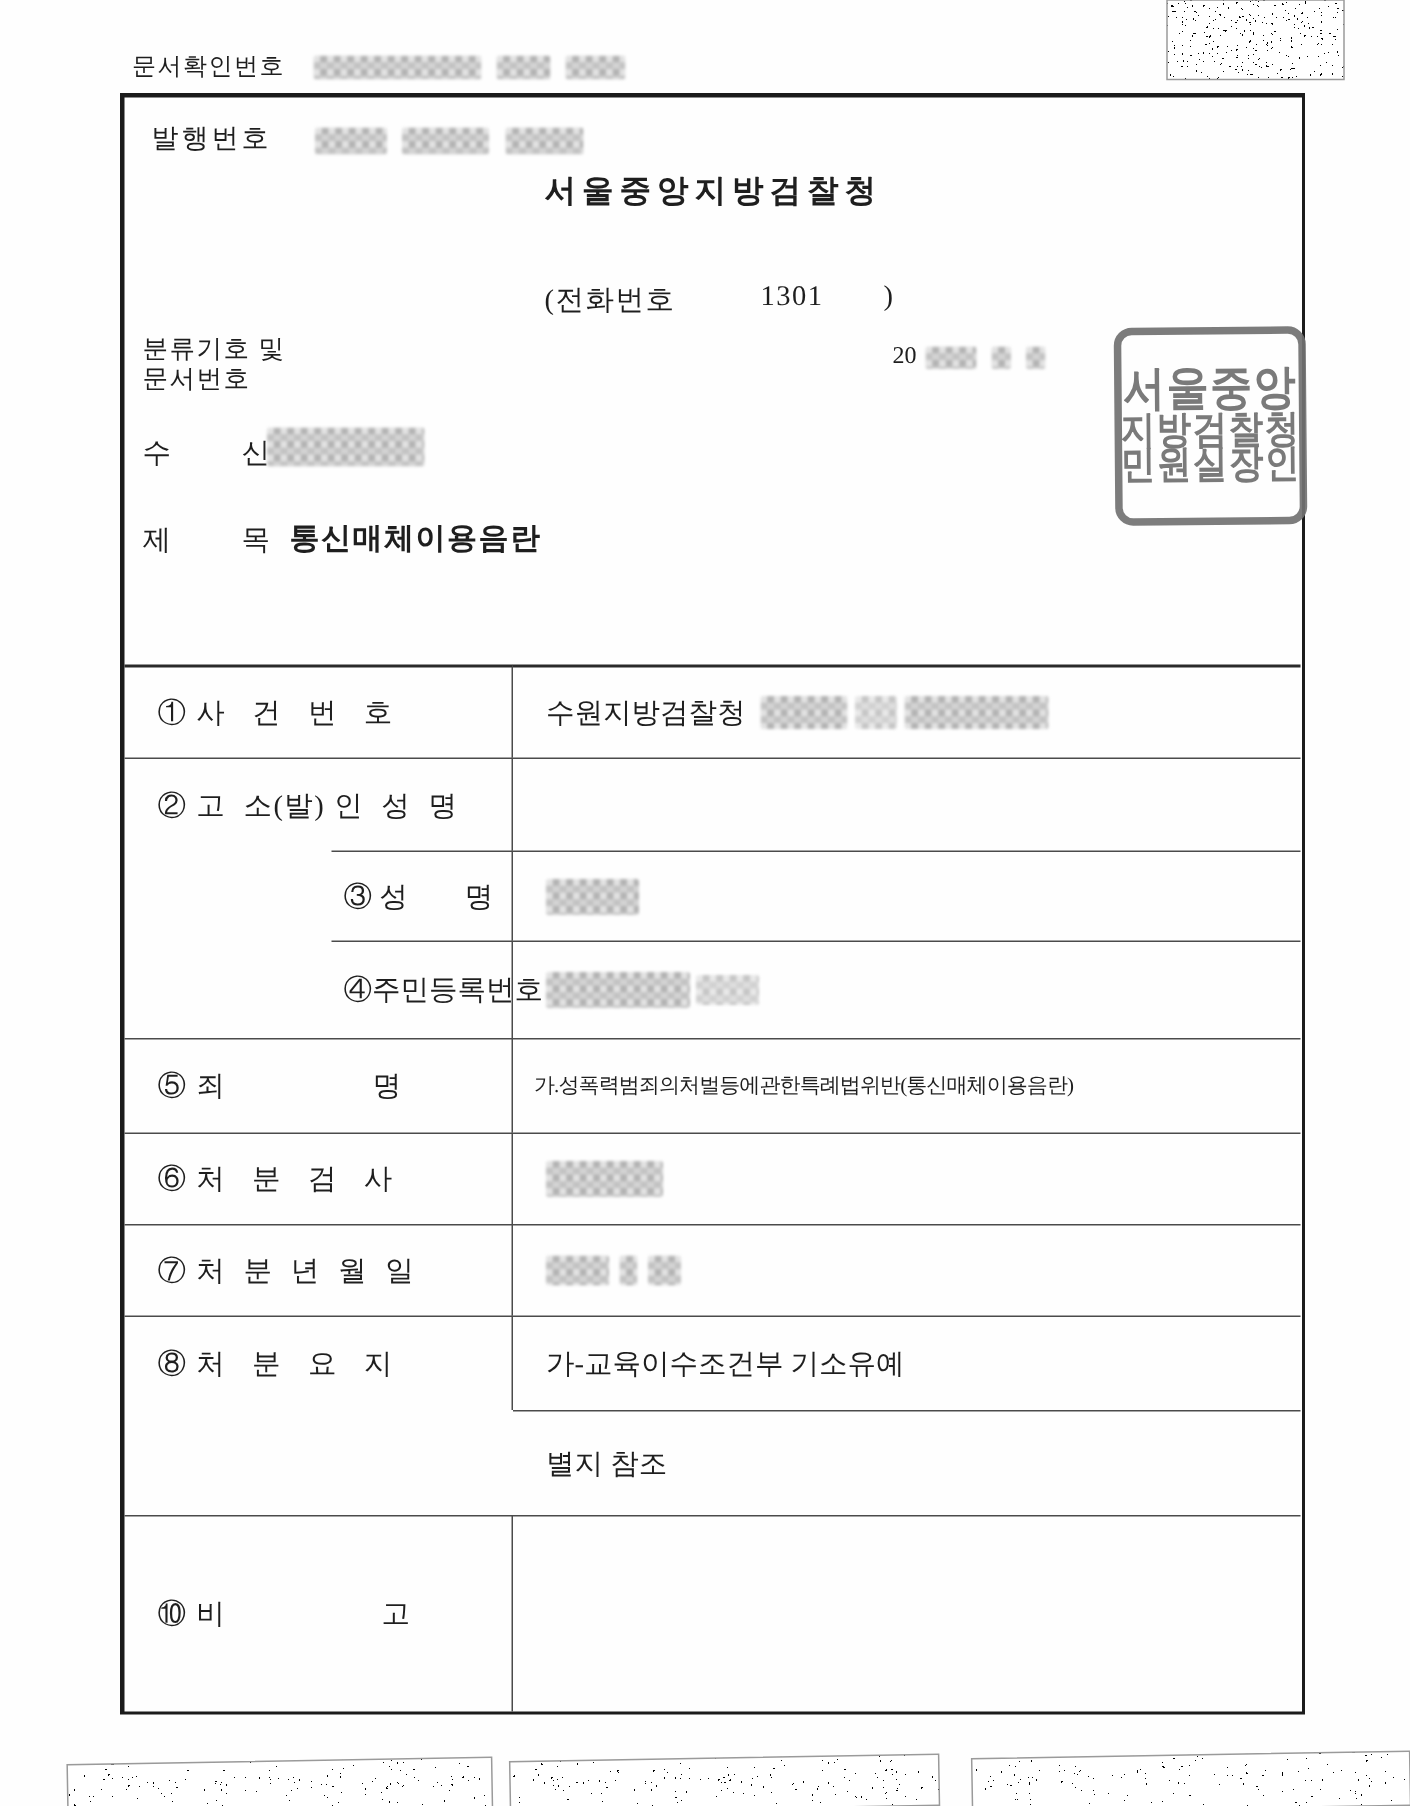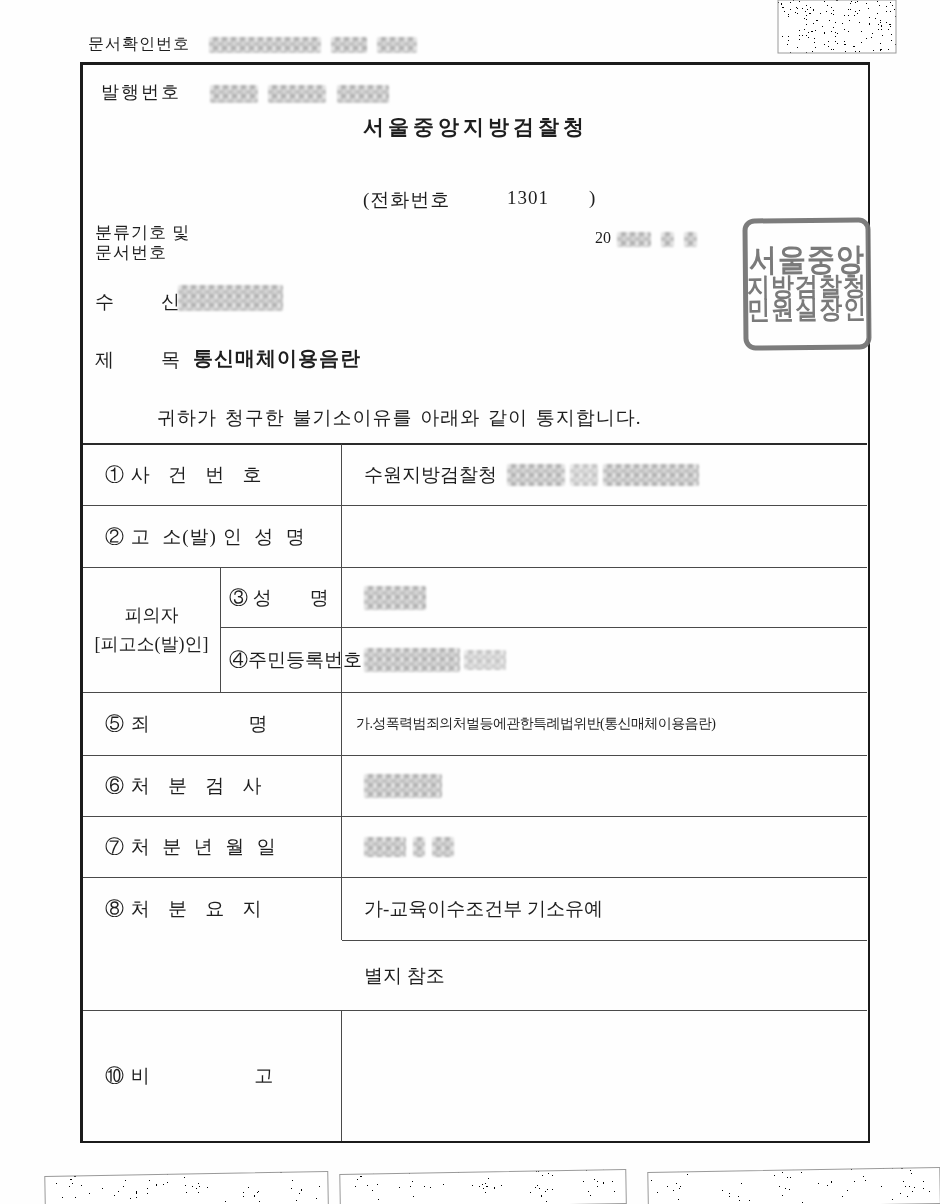--- a/index.html
+++ b/index.html
@@ -150,39 +150,34 @@
 
     <div class="abs" id="seal">
       <div class="seal-row r1">서울중앙</div>
       <div class="seal-row r2">지방검찰청</div>
       <div class="seal-row r3">민원실장인</div>
     </div>
 
     <div class="abs subject-label">제        목</div>
     <div class="abs subject-value">통신매체이용음란</div>
 
-    <div class="abs notice-line">귀하가 청구한 불기소이유를 아래와 같이 통지합니다.</div>
 
     <div class="abs" id="main-table">
 
       <div class="cell row1 colline lbl" style="grid-area:1/1/2/3">① 사   건   번   호</div>
       <div class="cell row1 val" style="grid-area:1/3/2/4">
         <span>수원지방검찰청</span>
         <span class="redact" style="width:58px;height:22px;margin-left:10px;"></span>
         <span class="redact light" style="width:28px;height:22px;margin-left:5px;"></span>
         <span class="redact" style="width:96px;height:22px;margin-left:5px;"></span>
       </div>
 
       <div class="cell colline lbl" style="grid-area:2/1/3/3">② 고  소(발) 인  성  명</div>
       <div class="cell val" style="grid-area:2/3/3/4"></div>
 
-      <div class="cell colline suspect-cell" style="grid-area:3/1/5/2">
-        <div>피의자</div>
-        <div>[피고소(발)인]</div>
-      </div>
       <div class="cell colline sublbl" style="grid-area:3/2/4/3">③ 성        명</div>
       <div class="cell val" style="grid-area:3/3/4/4">
         <span class="redact" style="width:62px;height:24px;"></span>
       </div>
       <div class="cell colline sublbl" style="grid-area:4/2/5/3">④주민등록번호</div>
       <div class="cell val" style="grid-area:4/3/5/4">
         <span class="redact" style="width:96px;height:24px;"></span>
         <span class="redact light" style="width:42px;height:20px;margin-left:4px;"></span>
       </div>
 

